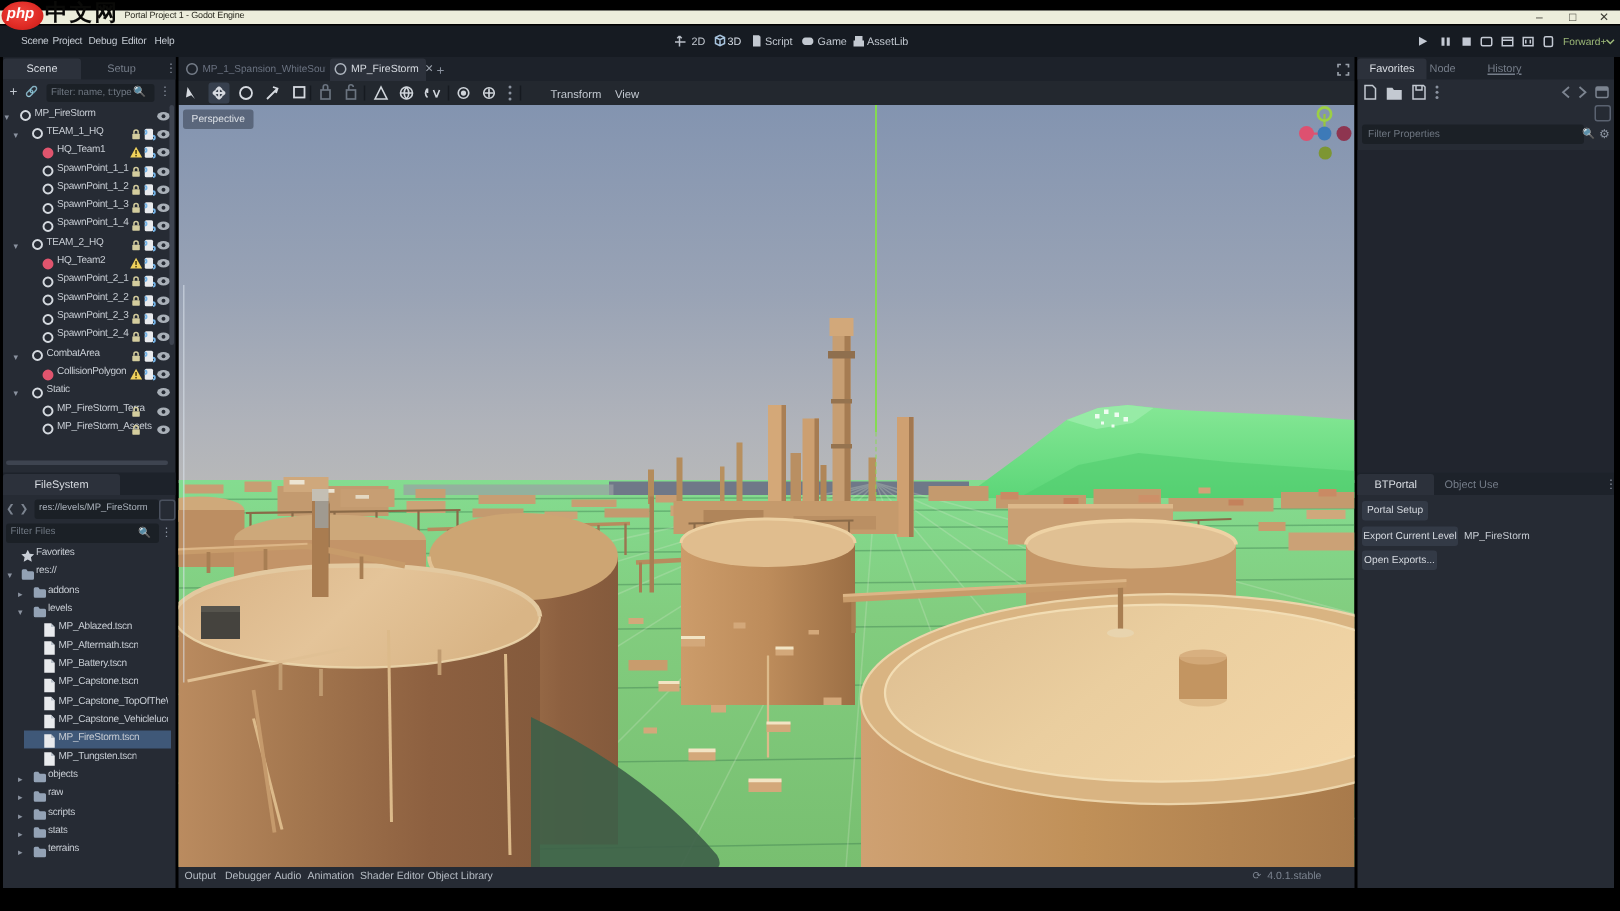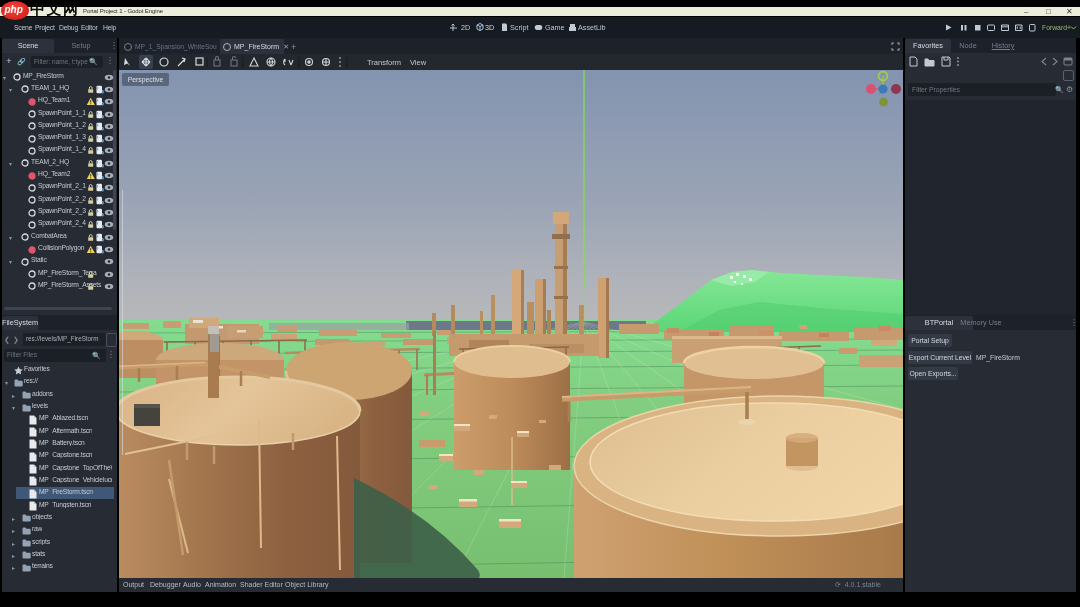--- a/index.html
+++ b/index.html
@@ -416,21 +416,21 @@
         <svg class="abs" style="left:102px;top:2px;" width="10" height="9">
           <ellipse cx="5" cy="4.5" rx="4.2" ry="2.8" fill="#a9b0b8"></ellipse>
           <circle cx="5" cy="4.5" r="1.3" fill="#262b34"></circle>
         </svg>
       </div>
 
     <div class="abs" style="left:111px;top:32px;width:3px;height:160px;background:#3e4450;border-radius:2px;"></div>
     <div class="abs" style="left:2px;top:269px;width:108px;height:3px;background:#3e4450;border-radius:2px;"></div>
 
     <div class="abs tabstrip" style="left:0;top:277px;width:115px;height:15px;"></div>
-    <div class="abs tab-active" style="left:0;top:278px;width:36px;height:14px;border-radius:2px 2px 0 0;font-size:7.3px;line-height:14px;text-align:center;">FileSystem</div>
+    <div class="abs tab-active" style="left:0;top:278px;width:78px;height:14px;border-radius:2px 2px 0 0;font-size:7.3px;line-height:14px;text-align:center;">FileSystem</div>
 
     <div class="abs" style="left:2px;top:296px;width:8px;height:11px;color:#7c8490;font-size:7px;line-height:11px;">❮</div>
     <div class="abs" style="left:11px;top:296px;width:8px;height:11px;color:#7c8490;font-size:7px;line-height:11px;">❯</div>
     <div class="abs inputbox" style="left:21px;top:295px;width:80px;height:12.5px;font-size:6.3px;line-height:12.5px;padding-left:3px;color:#aab1bb;white-space:nowrap;overflow:hidden;">res://levels/MP_FireStorm</div>
     <div class="abs" style="left:104px;top:295px;width:9px;height:12px;border:1px solid #4a515e;border-radius:2px;"></div>
 
     <div class="abs inputbox" style="left:2px;top:311px;width:99px;height:12.5px;font-size:6.5px;line-height:12.5px;padding-left:3px;">Filter Files</div>
     <div class="abs" style="left:90px;top:312px;color:#8b93a0;font-size:7px;line-height:11px;">🔍</div>
     <div class="abs" style="left:105px;top:311px;color:#8b93a0;font-size:8px;line-height:12px;">⋮</div>
 
@@ -908,21 +908,21 @@
       <div class="abs bbitem" style="left:64px;">Audio</div>
       <div class="abs bbitem" style="left:86px;">Animation</div>
       <div class="abs bbitem" style="left:121px;">Shader Editor</div>
       <div class="abs bbitem" style="left:166px;">Object Library</div>
       <div class="abs bbitem" style="left:716px;color:#7c8490;">⟳&nbsp; 4.0.1.stable</div>
     </div>
   </div>
   <div class="abs" id="rightdock">
     <div class="abs tabstrip" style="left:0;top:0;width:171px;height:15px;"></div>
     <div class="abs tab-active" style="left:0;top:1px;width:46px;height:14px;border-radius:2px 2px 0 0;font-size:7.3px;line-height:14px;text-align:center;">Favorites</div>
-    <div class="abs tab-idle" style="left:48px;top:1px;width:30px;height:14px;font-size:7.3px;line-height:14px;text-align:center;">Node</div>
+    <div class="abs tab-idle" style="left:48px;top:1px;width:30px;height:14px;font-size:7.3px;line-height:14px;">Node</div>
     <div class="abs tab-idle" style="left:80px;top:1px;width:36px;height:14px;font-size:7.3px;line-height:14px;text-align:center;text-decoration:underline;">History</div>
 
     <svg class="abs" style="left:0;top:17px;" width="171" height="13" viewBox="0 0 171 13">
       <g stroke="#c3c9d1" stroke-width="1" fill="none">
         <path d="M5,2 L10,2 L12,4 L12,11 L5,11 Z"></path>
         <path d="M20,4 L23,4 L24,5.5 L29,5.5 L29,11 L20,11 Z" fill="#c3c9d1"></path>
         <path d="M37,2 L44,2 L45,3 L45,11 L37,11 Z M39,2 L39,5 L43,5 L43,2"></path>
       </g>
       <g fill="#8b93a0">
           <circle cx="53" cy="3" r="1"></circle>
@@ -940,21 +940,21 @@
     </svg>
     <div class="abs" style="left:158px;top:32px;width:9px;height:9px;border:1px solid #5a6270;border-radius:2px;"></div>
 
     <div class="abs inputbox" style="left:3px;top:45px;width:144px;height:13px;font-size:6.8px;line-height:13px;padding-left:4px;">Filter Properties</div>
     <div class="abs" style="left:150px;top:46px;color:#8b93a0;font-size:7px;line-height:11px;">🔍</div>
     <div class="abs" style="left:161px;top:45px;color:#8b93a0;font-size:8px;line-height:13px;">⚙</div>
 
     <div class="abs" style="left:0;top:62px;width:171px;height:215px;background:#21252e;"></div>
 
     <div class="abs tabstrip" style="left:0;top:277px;width:171px;height:15px;"></div>
-    <div class="abs tab-active" style="left:0;top:278px;width:68px;height:14px;border-radius:2px 2px 0 0;font-size:7.3px;line-height:14px;text-align:center;">BTPortal</div>
-    <div class="abs tab-idle" style="left:48px;top:278px;width:56px;height:14px;font-size:7.3px;line-height:14px;text-align:center;">Memory Use</div>
+    <div class="abs tab-active" style="left:0;top:278px;width:51px;height:14px;border-radius:2px 2px 0 0;font-size:7.3px;line-height:14px;text-align:center;">BTPortal</div>
+    <div class="abs tab-idle" style="left:48px;top:278px;width:56px;height:14px;font-size:7.3px;line-height:14px;text-align:center;">Object Use</div>
     <div class="abs" style="left:165px;top:278px;color:#8b93a0;font-size:8px;line-height:14px;">⋮</div>
     <div class="abs btn" style="left:3px;top:296px;width:44px;height:13px;font-size:6.8px;line-height:13px;text-align:center;">Portal Setup</div>
     <div class="abs btn" style="left:3px;top:313px;width:64px;height:13px;font-size:6.8px;line-height:13px;text-align:center;">Export Current Level</div>
     <div class="abs" style="left:71px;top:313px;height:13px;font-size:6.8px;line-height:13px;color:#c8cdd4;">MP_FireStorm</div>
     <div class="abs btn" style="left:3px;top:329px;width:50px;height:13px;font-size:6.8px;line-height:13px;text-align:center;">Open Exports...</div>
   </div>
 </div>
 
 </body></html>

